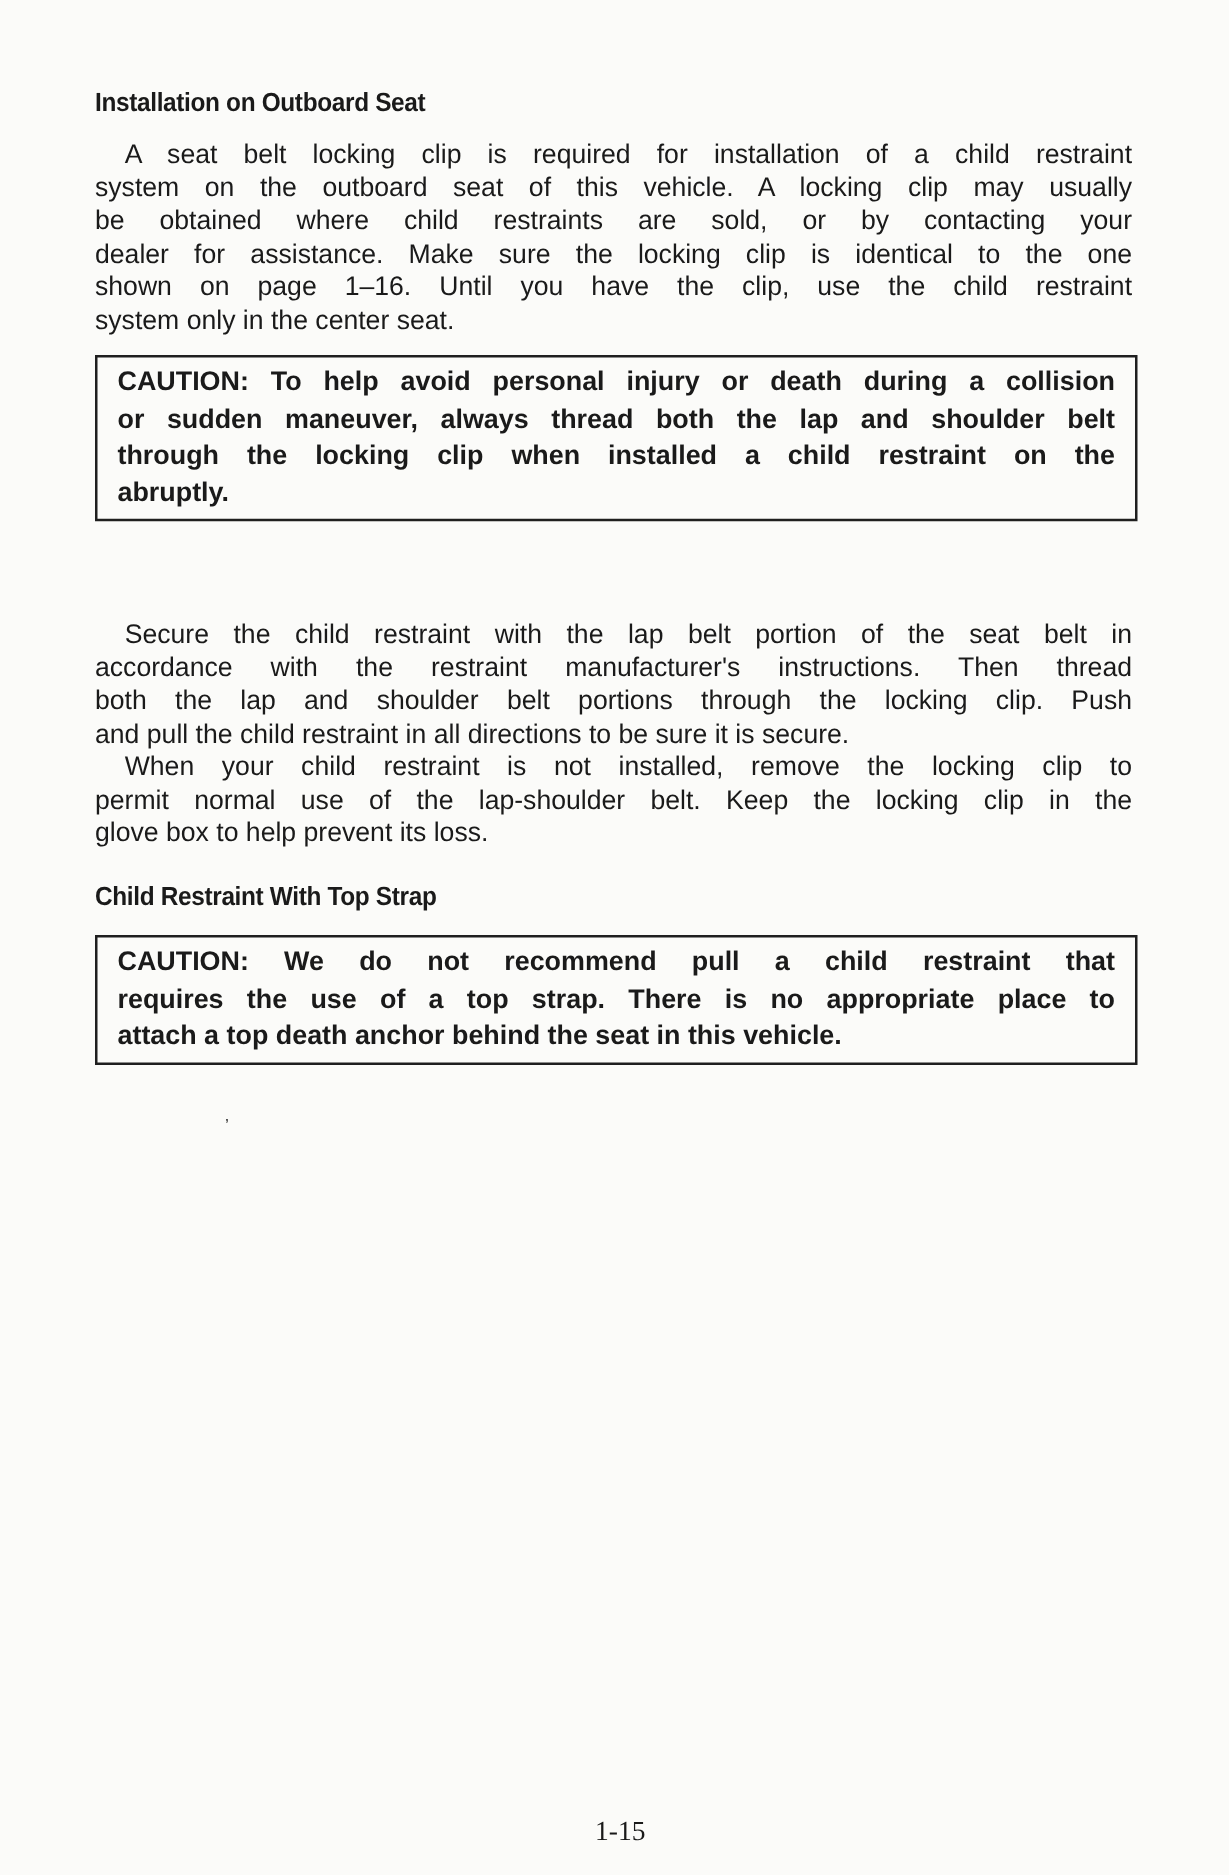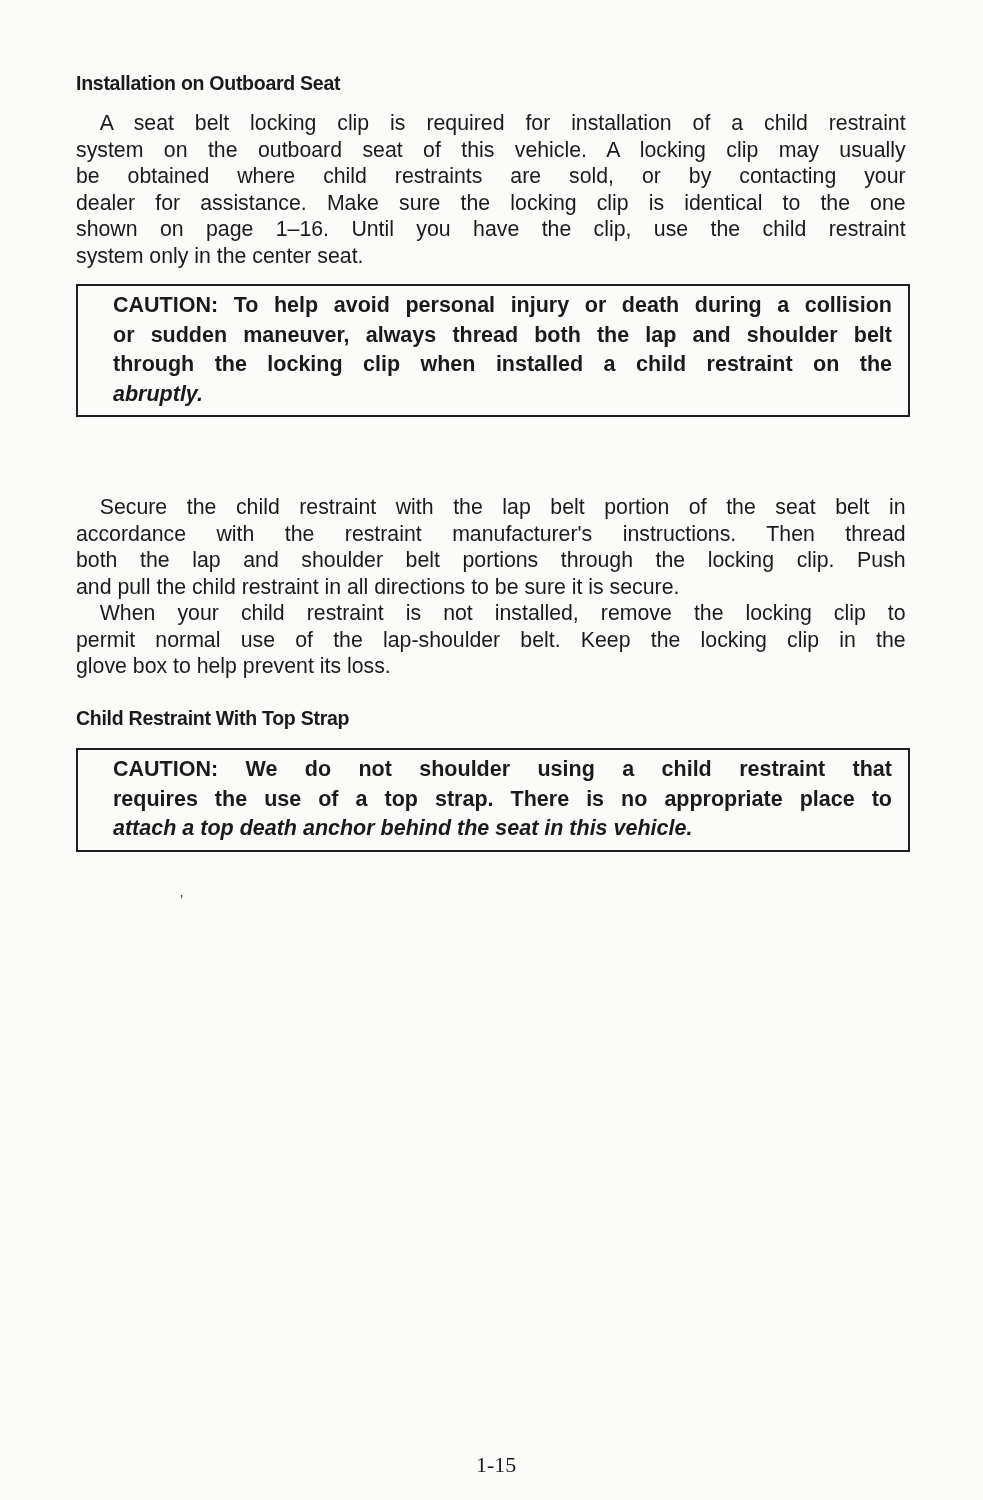--- a/index.html
+++ b/index.html
@@ -18,23 +18,23 @@
   }
   .para .line { display:block; text-align:justify; text-align-last:justify; white-space:nowrap; }
   .para .line.last { text-align-last:left; }
   .indent { padding-left:24px; }
   .caution-box {
     position:absolute; left:76px; width:834px; border:2px solid #1f1f1f; box-sizing:border-box;
     padding:5px 16px 6px 16px;
   }
   .caution-box .line {
     display:block; font-weight:bold; font-size:21.5px; line-height:29.5px; white-space:nowrap;
-    text-align:justify; text-align-last:justify;margin-left:19px;
+    text-align:justify; text-align-last:justify;
   }
-  .caution-box .line.last { text-align-last:left;font-style:italic; }
+  .caution-box .line.last { text-align-last:left; }
   .stray-mark { position:absolute; left:180px; top:892px; font-size:14px; color:#333; }
   .page-number { position:absolute; left:476px; top:1452px; font-size:22px;font-family:Liberation Serif, serif; }
 </style>
 </head>
 <body>
 
 <div class="heading" style="top:71px;">Installation on Outboard Seat</div>
 
 <div class="para" style="top:110px;">
   <span class="line indent">A seat belt locking clip is required for installation of a child restraint</span>
@@ -58,20 +58,20 @@
   <span class="line">both the lap and shoulder belt portions through the locking clip. Push</span>
   <span class="line last">and pull the child restraint in all directions to be sure it is secure.</span>
   <span class="line indent">When your child restraint is not installed, remove the locking clip to</span>
   <span class="line">permit normal use of the lap-shoulder belt. Keep the locking clip in the</span>
   <span class="line last">glove box to help prevent its loss.</span>
 </div>
 
 <div class="heading" style="top:706px;">Child Restraint With Top Strap</div>
 
 <div class="caution-box" style="top:748px;">
-  <span class="line">CAUTION: We do not shoulder using a child restraint that</span>
+  <span class="line">CAUTION: We do not recommend pull a child restraint that</span>
   <span class="line">requires the use of a top strap. There is no appropriate place to</span>
   <span class="line last">attach a top death anchor behind the seat in this vehicle.</span>
 </div>
 
 <div class="stray-mark">’</div>
 
 <div class="page-number">1-15</div>
 
 </body></html>

